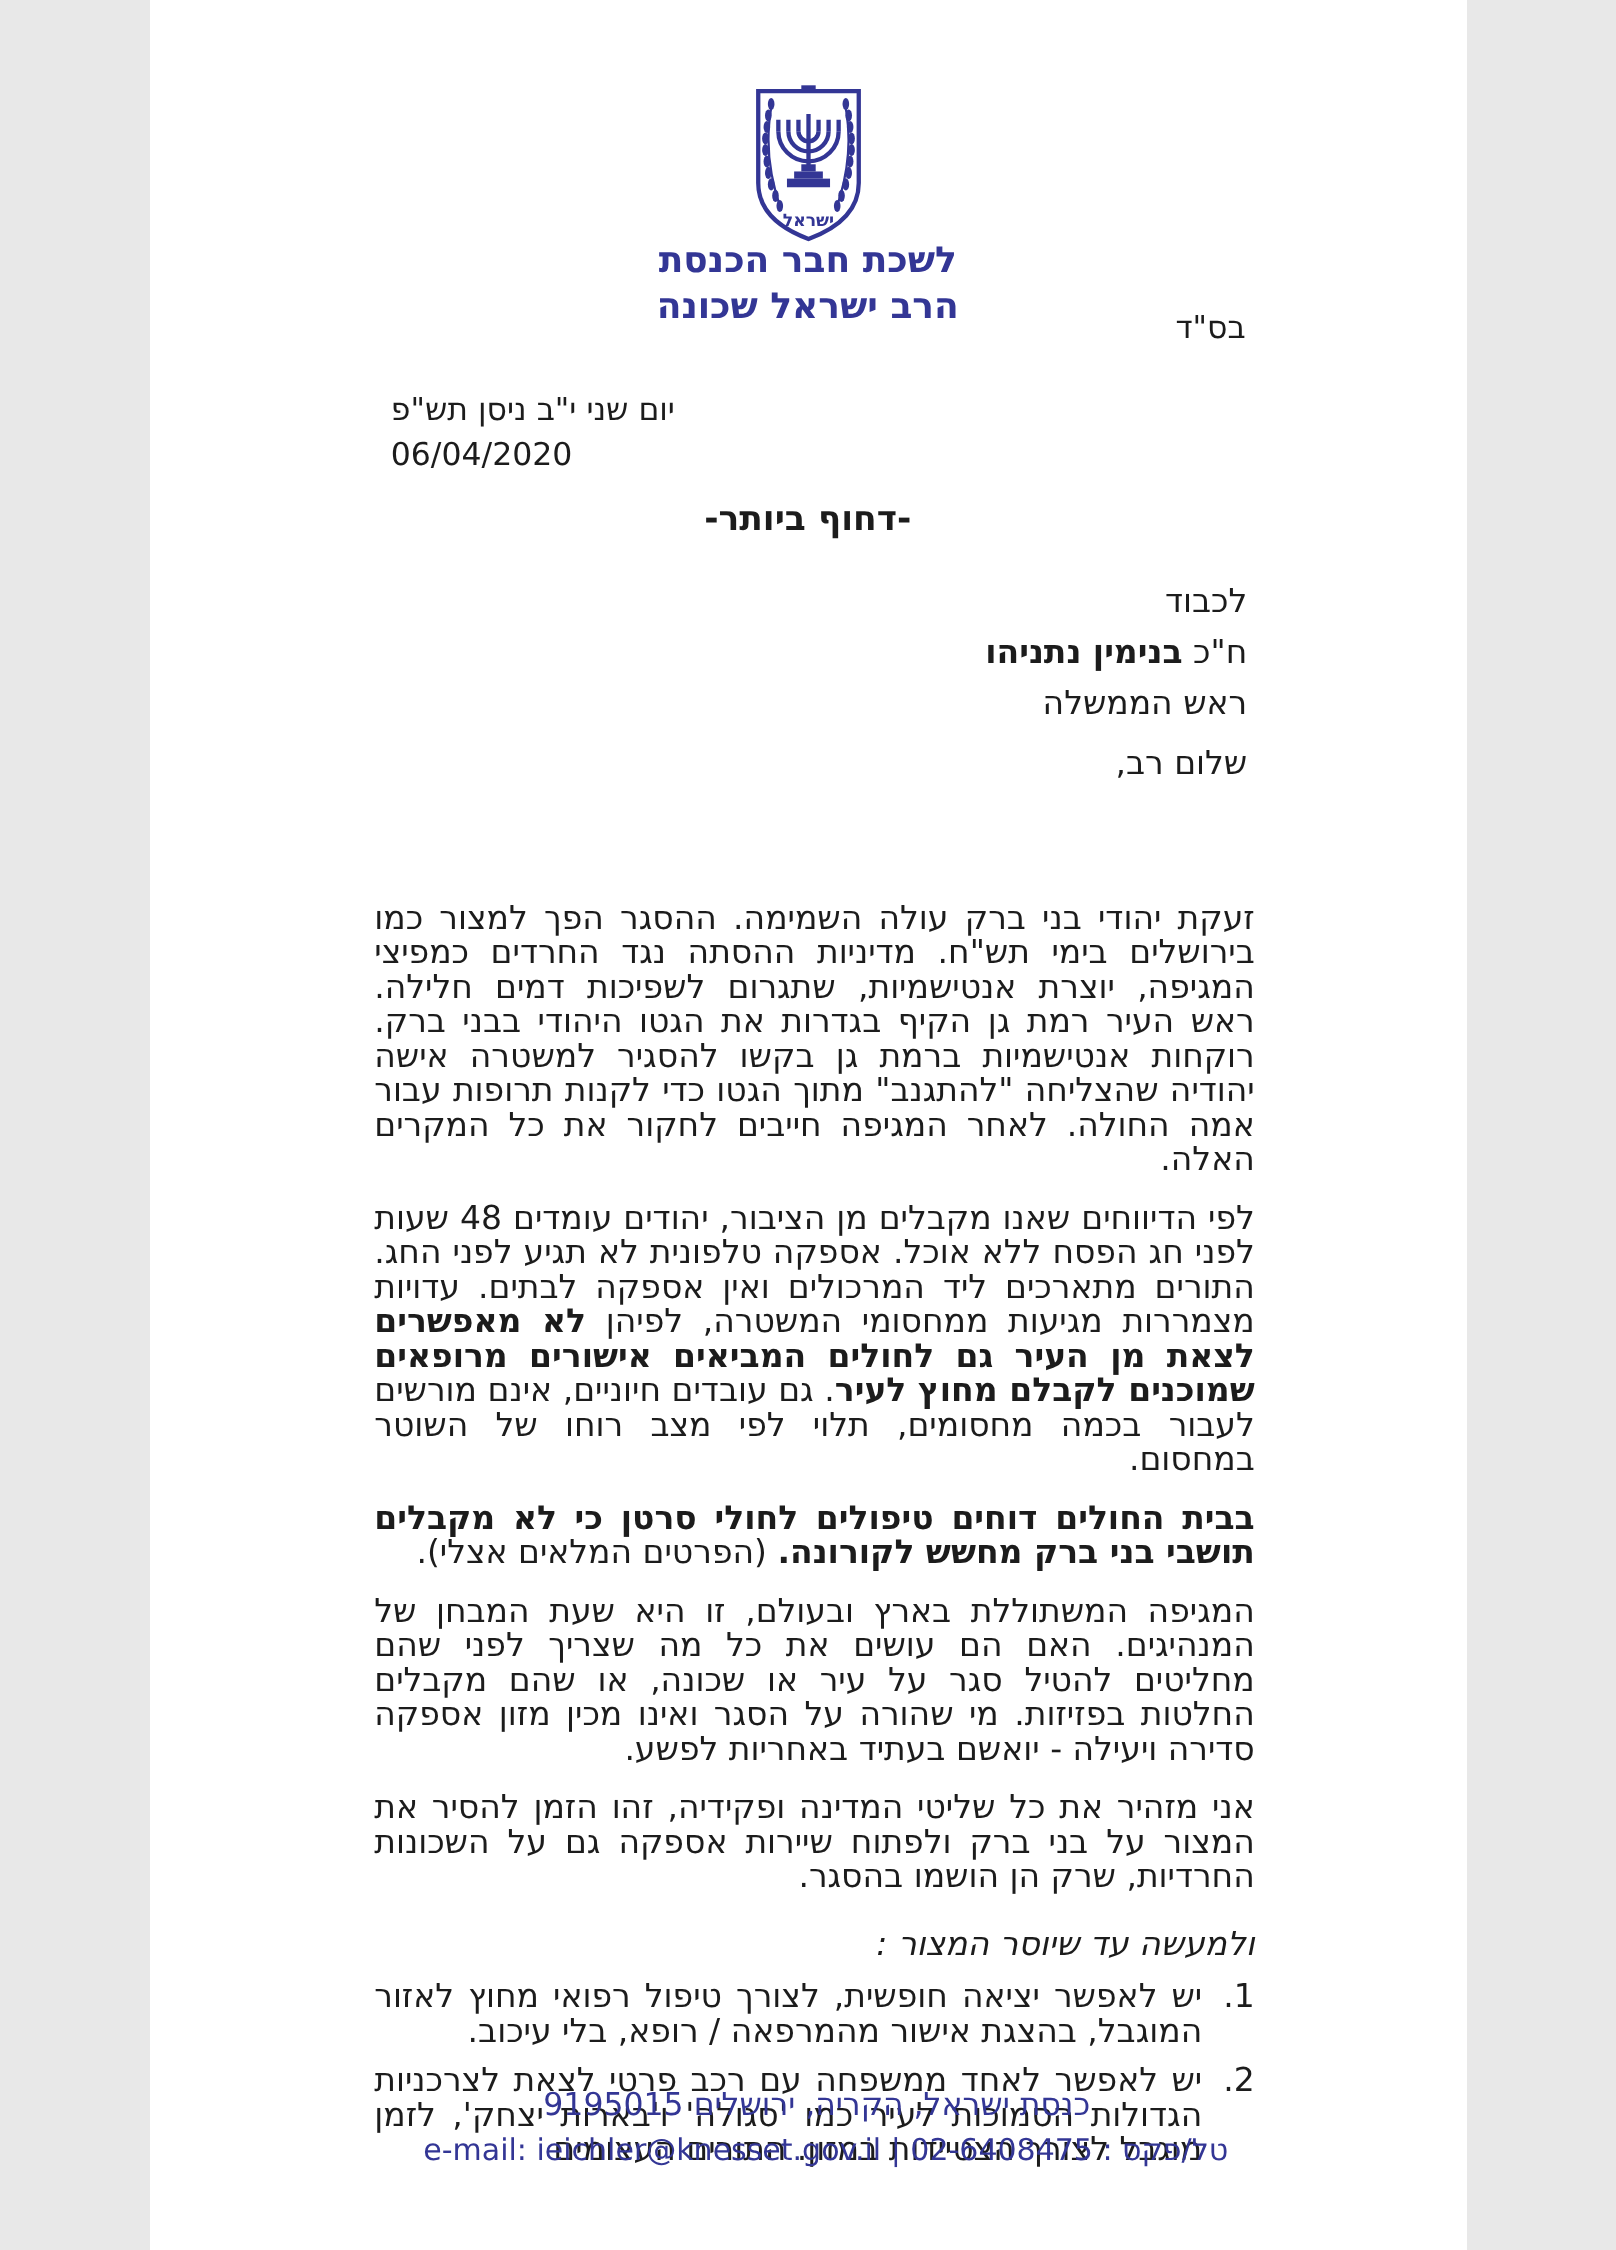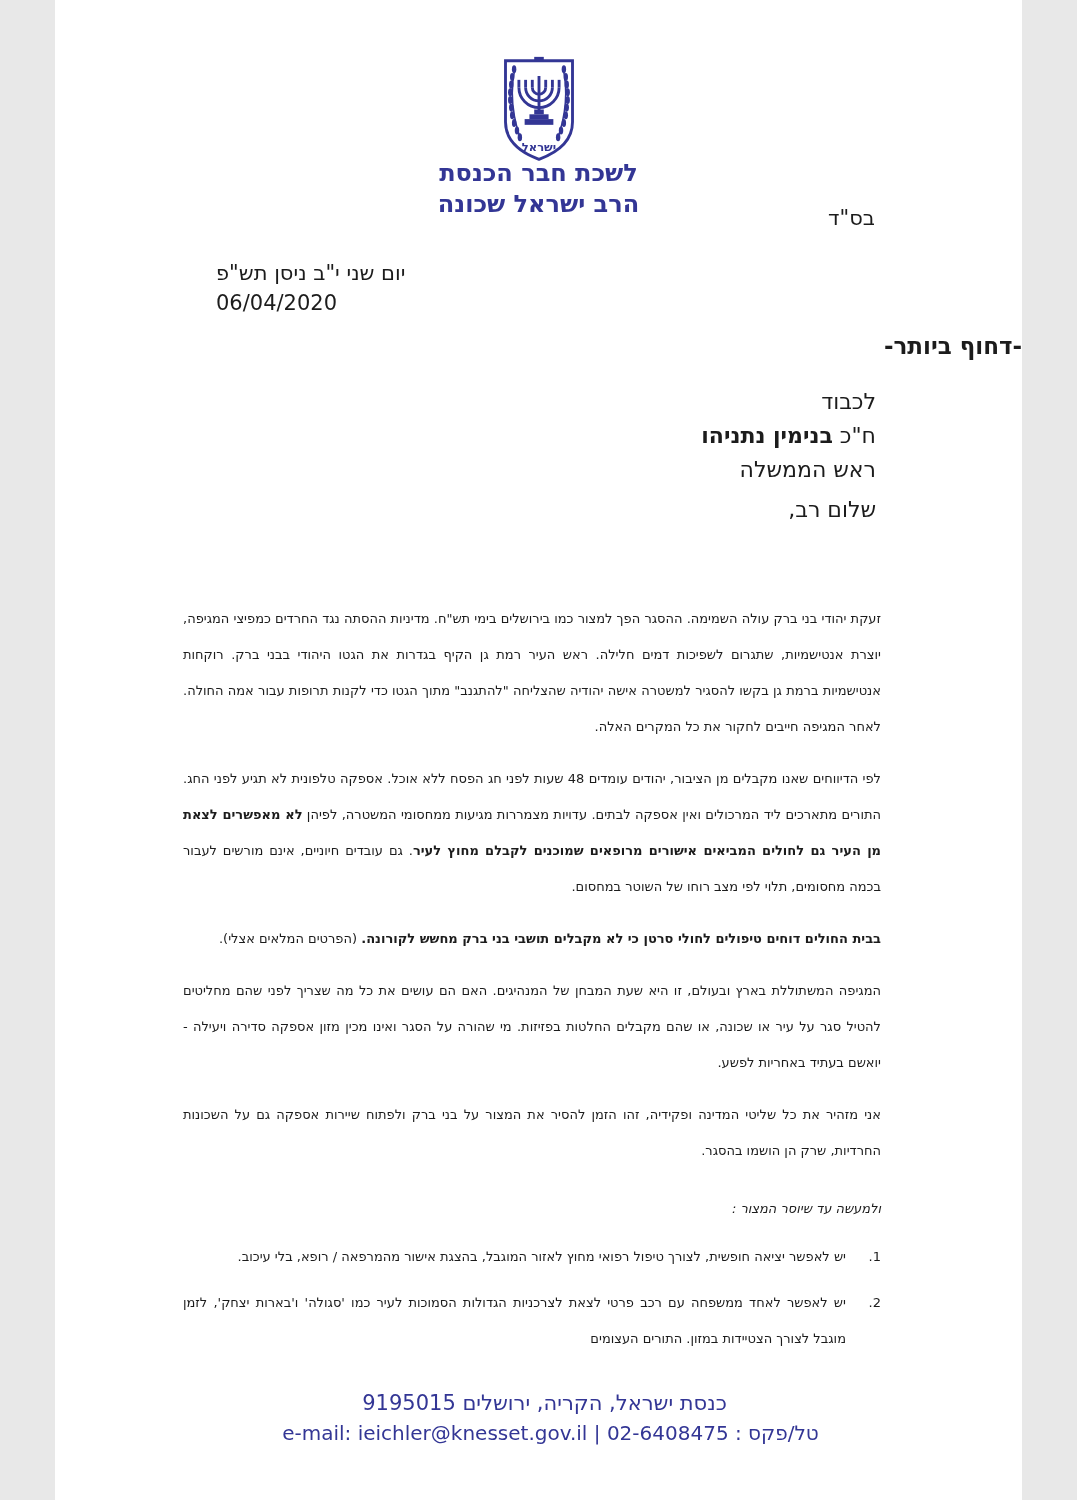--- a/index.html
+++ b/index.html
@@ -1,54 +1,54 @@
 <!DOCTYPE html>
 <html lang="he"><head>
 <meta charset="utf-8">
 <style>
   html,body{margin:0;padding:0;background:#e8e8e8;}
   .page{
     position:relative;
-    width:967px;height:1500px;
+    width:878px;height:1500px;
     margin:0 auto;
     background:#ffffff;
     font-family:"DejaVu Sans",sans-serif;
     color:#1c1c1c;
     overflow:hidden;
   }
   .emblem-wrap{position:absolute;top:54px;left:0;right:0;text-align:center;}
   .office{
     position:absolute;top:158px;left:0;right:0;
     text-align:center;color:#333695;font-weight:bold;
     font-size:24px;line-height:31px;direction:rtl;
   }
   .bsd{position:absolute;top:206px;right:147px;font-size:21px;direction:rtl;}
   .dateblock{
     position:absolute;top:258px;left:161px;
     font-size:21px;line-height:30px;direction:rtl;text-align:left;
   }
   .urgency{
-    position:absolute;top:333px;left:0;right:0;
+    position:absolute;top:333px;left:0;right:0;text-align:center;
     font-weight:bold;font-size:23px;direction:rtl;
   }
   .recipient{
     position:absolute;top:385px;right:146px;direction:rtl;text-align:right;
     font-size:22px;line-height:34px;
   }
   .recipient .bold{font-weight:bold;}
   .greeting{position:absolute;top:497px;right:146px;direction:rtl;font-size:22px;}
   .subject{
     position:absolute;top:546px;right:142px;left:134px;
     direction:rtl;text-align:right;font-size:21px;
   }
   .subject .subj-text{font-weight:bold;text-decoration:underline;}
   .bodytext{
-    position:absolute;top:601px;right:141px;left:128px;
+    position:absolute;top:601px;right:141px;left:150px;
     direction:rtl;text-align:justify;
-    font-size:13px;line-height:36px;
+    font-size:22px;line-height:23px;
   }
   .bodytext p{margin:0 0 16px 0;}
   .bodytext p.before-lead{margin-bottom:22px;}
   .bodytext .lead{margin:0 0 12px 0;text-align:right;font-style:italic;}
   .bodytext b{font-weight:bold;}
   .li{display:flex;gap:11px;margin-bottom:10px;direction:rtl;}
   .li .num{flex:0 0 auto;min-width:24px;}
   .li .txt{flex:1;text-align:justify;}
   .footer{
     position:absolute;top:1388px;left:0;right:0;

